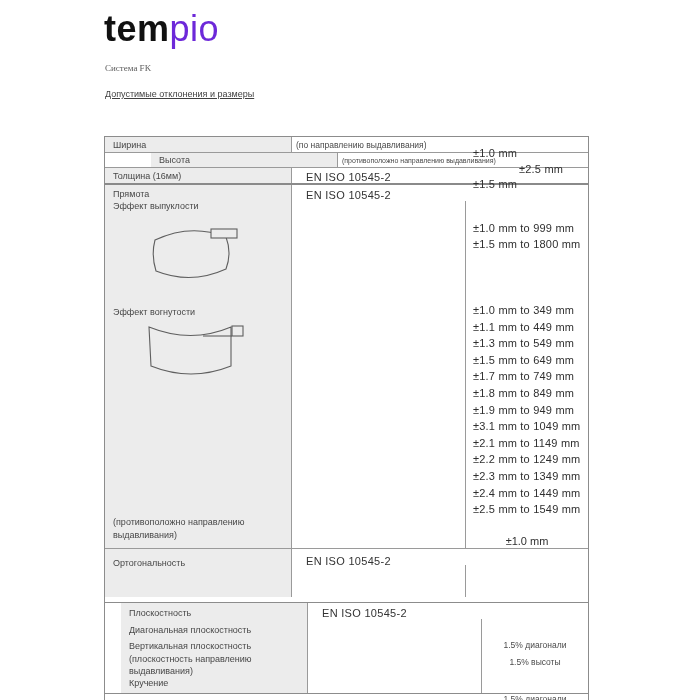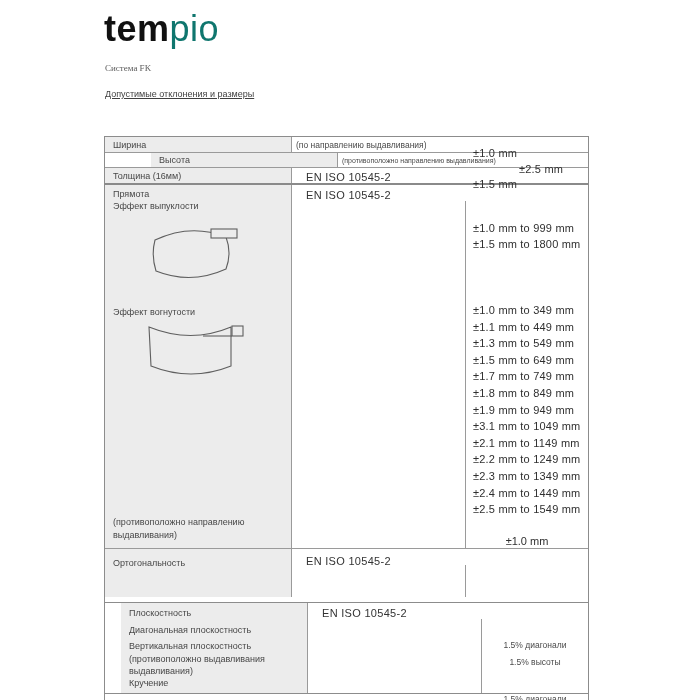--- a/index.html
+++ b/index.html
@@ -4,21 +4,21 @@
 <style>
   * { margin:0; padding:0; box-sizing:border-box; }
   html,body { width:700px; height:700px; }
   body { font-family:"Liberation Sans","DejaVu Sans",sans-serif; background:#ffffff; position:relative; overflow:hidden; }
 
   .page { position:absolute; inset:0; background:#ffffff; }
 
   
   .logo { position:absolute; left:104px; top:8px; font-size:36px; color:#111; letter-spacing:.5px; }
   .logo .b { font-weight:800; }
-  .logo .l { font-weight:400; color:#0f766e; }
+  .logo .l { font-weight:400; color:#6d28d9; }
   .subtitle { position:absolute; left:105px; top:63px; font-size:9px; color:#5a5a5a;font-family:Liberation Serif, serif; }
   .doc-link { position:absolute; left:105px; top:89px; font-size:9px; color:#3f3f3f; text-decoration:underline; cursor:pointer; }
 
   
   .tbl { position:absolute; left:104px; width:485px; border:1px solid #8c8c8c; background:#fff; }
   .t1 { top:136px; height:571px; }
   .t2 { top:602px; height:92px;padding-left:16px; }
   .row { display:flex; border-bottom:1px solid #9a9a9a; }
   .row:last-child { border-bottom:none; }
   .r1 { height:16px; }
@@ -159,21 +159,21 @@
         </div>
       <div class="c3"></div>
     </div>
   </div>
 
   <div class="tbl t2">
     <div class="row r2t">
       <div class="c1">
         <div class="abs lab" style="left:8px; top:5px;">Плоскостность</div>
         <div class="abs lab" style="left:8px; top:22px;">Диагональная плоскостность</div>
-        <div class="abs wrapnote" style="left:8px; top:37px; width:142px;">Вертикальная плоскостность (противоположно выдавливания выдавливания)</div>
+        <div class="abs wrapnote" style="left:8px; top:37px; width:142px;">Вертикальная плоскостность (плоскостность направлению выдавливания)</div>
         <div class="abs lab" style="left:8px; top:75px;">Кручение</div>
       </div>
       <div class="c2">
         <div class="abs std" style="left:14px; top:4px;">EN ISO 10545-2</div>
       </div>
       <div class="c3">
         <div class="abs smallval" style="left:0; top:21px;">1.5% диагонали</div>
         <div class="abs smallval" style="left:0; top:38px;">1.5% высоты</div>
         <div class="abs smallval" style="left:0; top:75px;">1.5% диагонали</div>
       </div>

